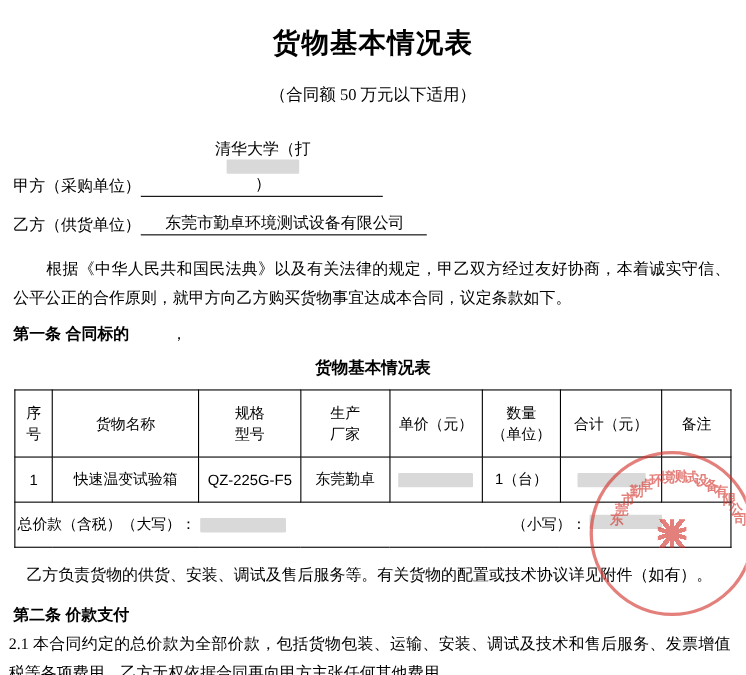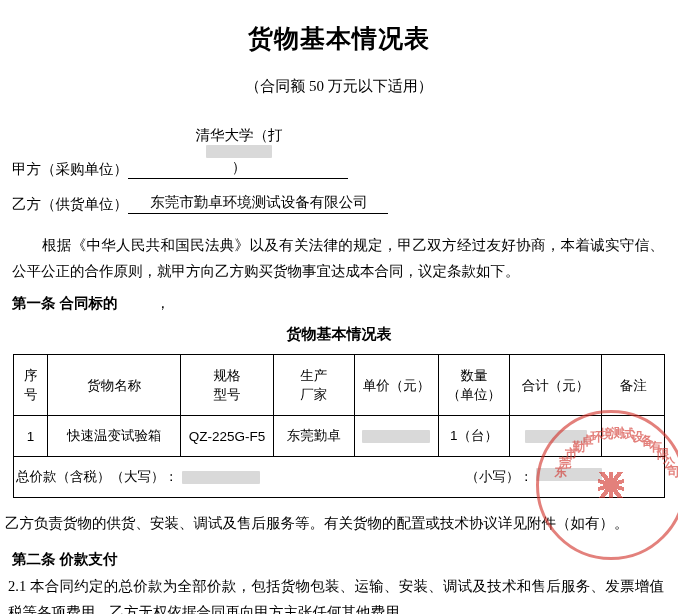--- a/index.html
+++ b/index.html
@@ -132,21 +132,21 @@
   .total-inner {
     display: flex;
     align-items: center;
     width: 100%;
   }
   .total-left { flex: 0 0 auto; }
   .total-mid { flex: 1 1 auto; }
   .total-right { flex: 0 0 auto; display: flex; }
   .after-table {
     font-size: 14.5px;
-    padding-left: 5px;
+    padding-left: 24px;
     padding-right: 14px;
     margin-top: 12px;
     line-height: 26px;
   }
   .clause {
     font-size: 14.5px;
     padding-left: 8px;
     padding-right: 14px;
     line-height: 26px;
     text-align: justify;

